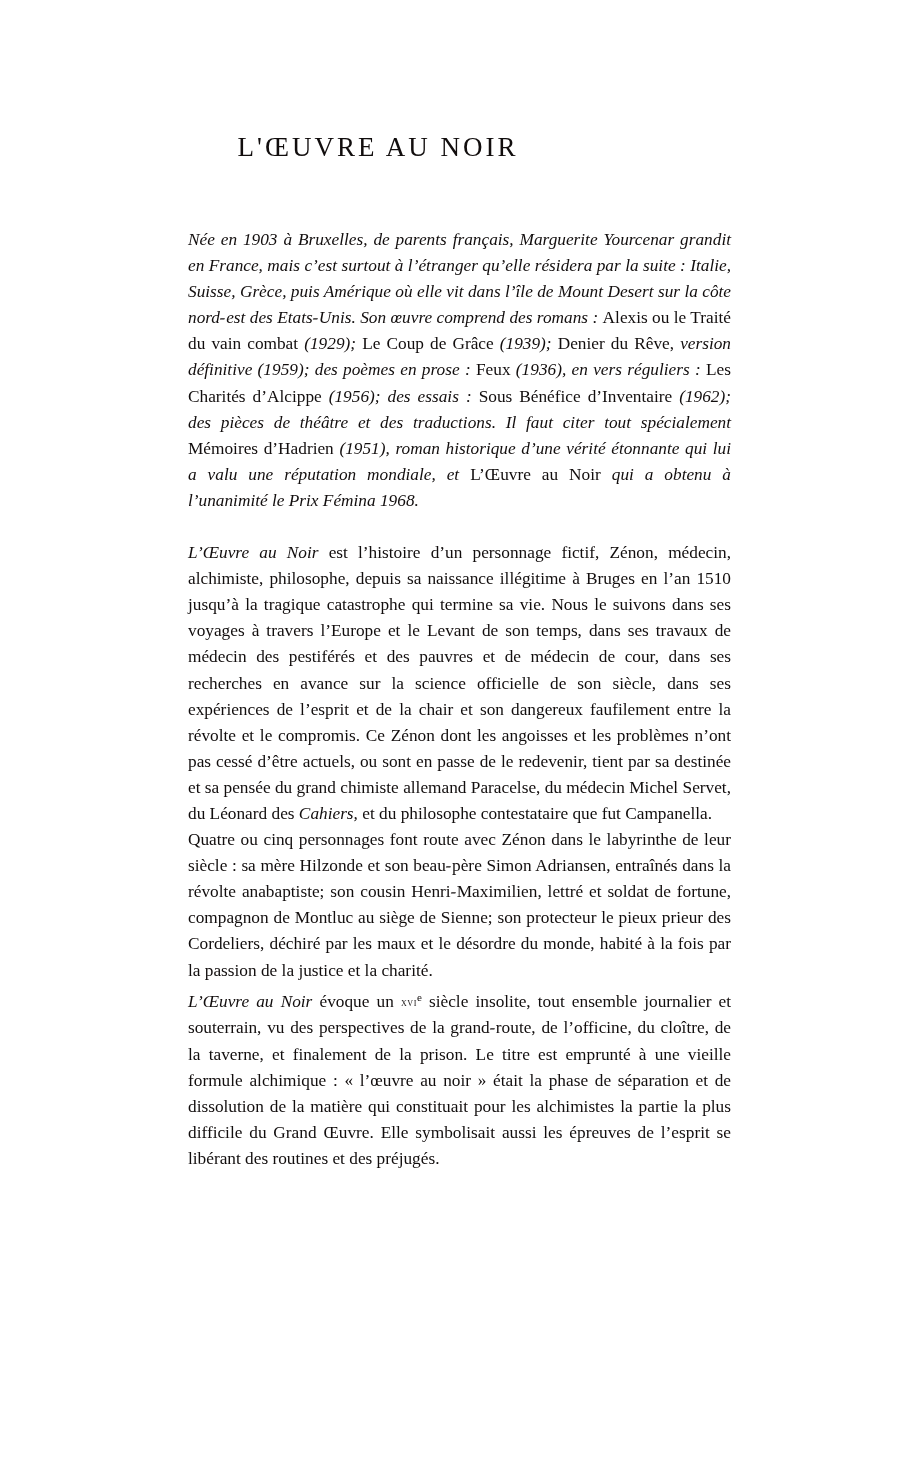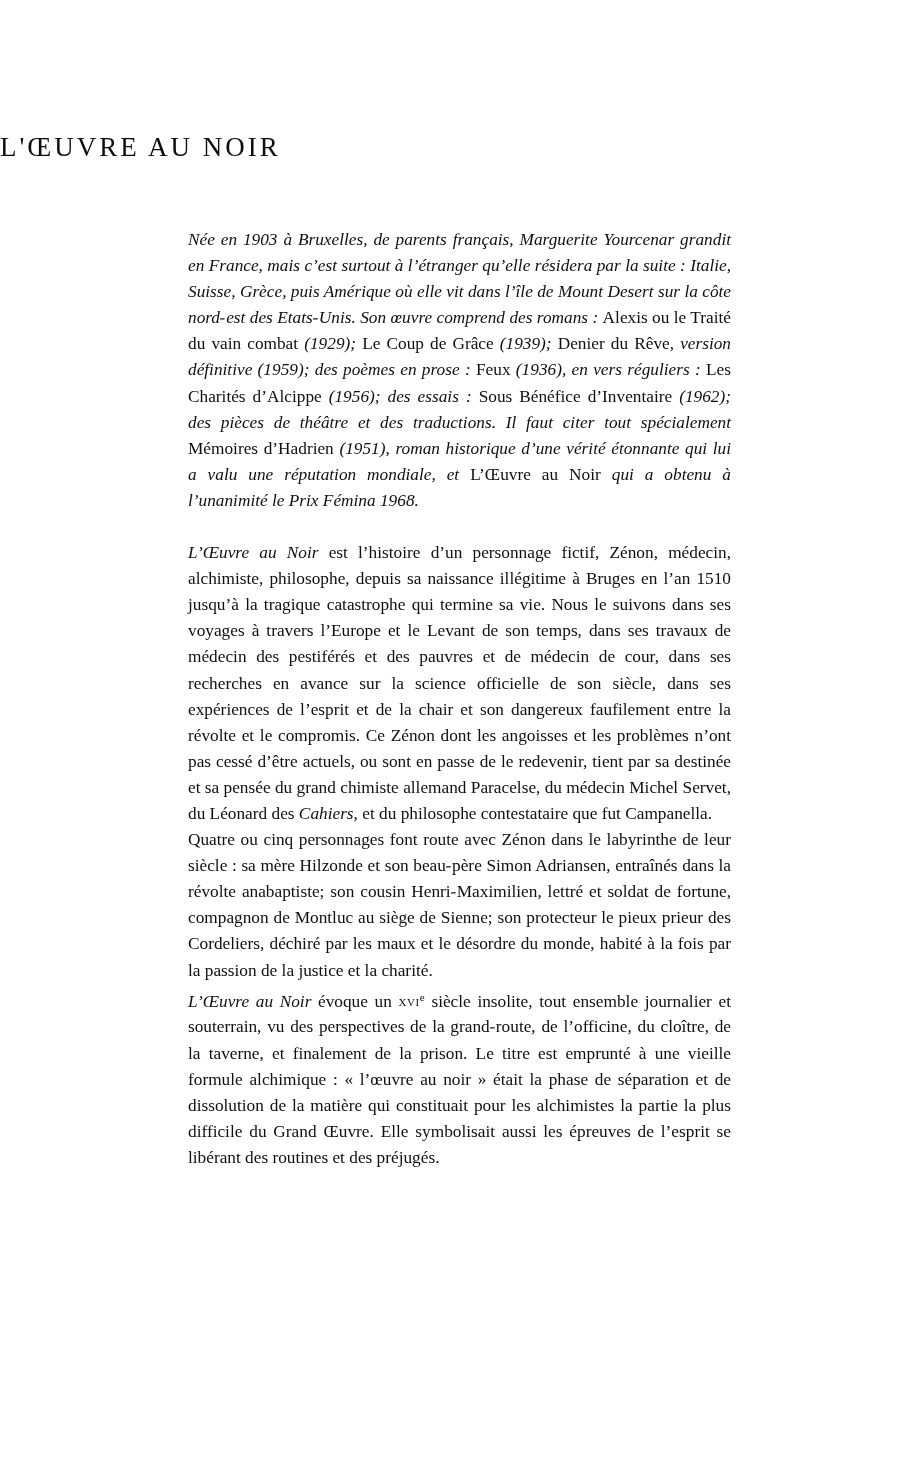--- a/index.html
+++ b/index.html
@@ -23,21 +23,21 @@
     height: 1478px;
     background: #ffffff;
   }
 
   
   .title-block {
     position: absolute;
     left: 0;
     top: 113px;
     width: 756px;
-    text-align: left;
+    text-align: center;
   }
   .doc-title {
     display: inline-block;
     font-family: "Liberation Serif", "DejaVu Serif", serif;
     font-size: 27px;
     font-weight: 400;
     letter-spacing: 3.0px;
     color: #110d0d;
     line-height: 1.2;
     white-space: nowrap;
@@ -81,21 +81,21 @@
 
   .ital {
     font-style: italic;
   }
 
   
   .roman-num {
     font-variant: small-caps;
     text-transform: lowercase;
     letter-spacing: 0.6px;
-    font-size: 15px;
+    font-size: 11px;
     margin-top: 13px;
   }
   .ord {
     font-size: 0.64em;
     vertical-align: 0.52em;
     letter-spacing: 0;
   }
 
   
   .obhyph {

